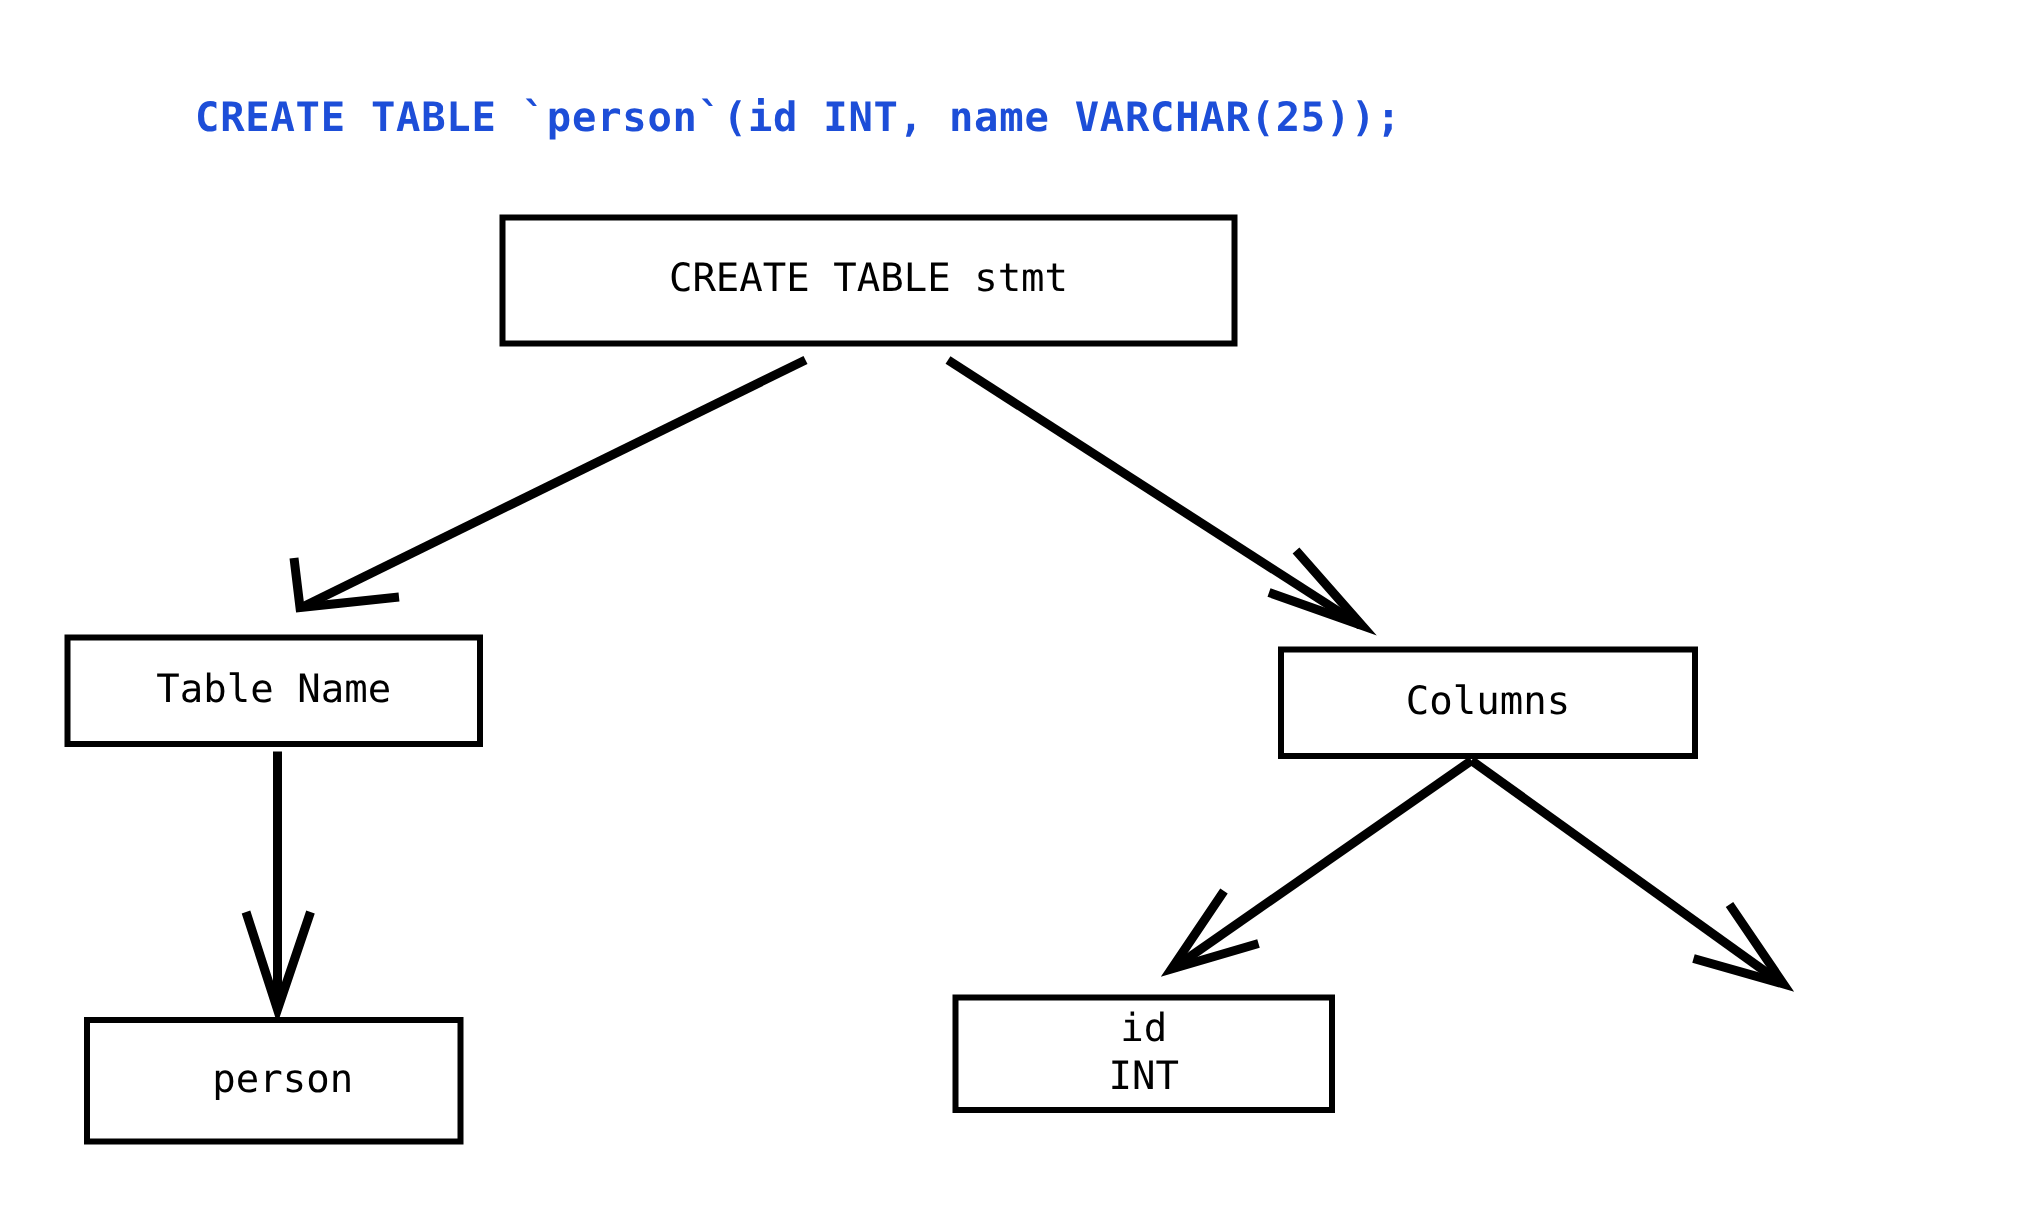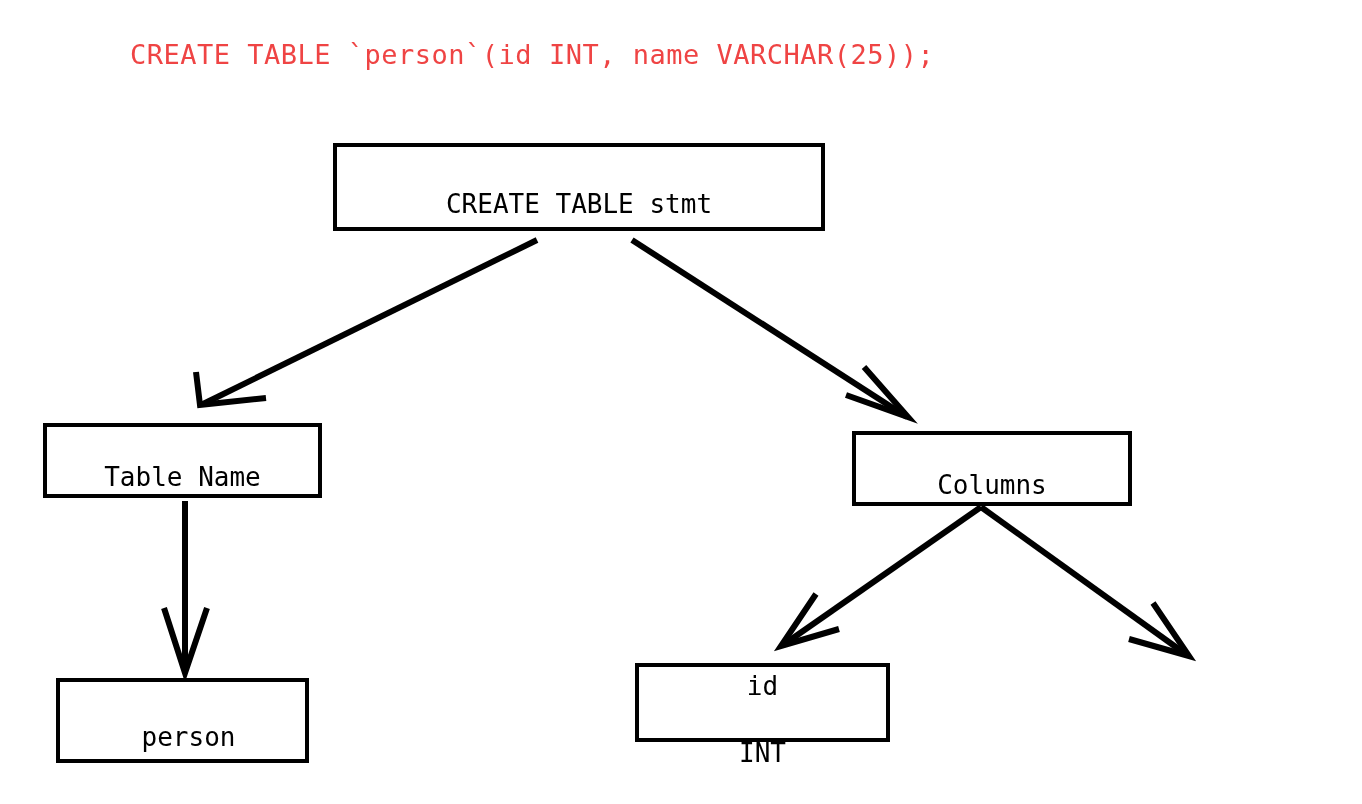--- a/index.html
+++ b/index.html
@@ -17,27 +17,28 @@
     width: 1362px;
     height: 804px;
     background: #ffffff;
     overflow: hidden;
   }
 
   
   #sql-statement {
     position: absolute;
     left: 130px;
-    top: 40px;
+    top: 64px;
     font-family: "DejaVu Sans Mono", "Liberation Mono", monospace;
     font-size: 27px;
     letter-spacing: 0.5px;
     white-space: pre;
-    color: #ef4444;
+    color: #1d4ed8;
     line-height: 1.1;
+    font-weight: bold;
   }
 
   
   .node {
     position: absolute;
     box-sizing: border-box;
     background: #ffffff;
     border: 4px solid #000000;
     display: flex;
     flex-direction: column;
@@ -46,21 +47,20 @@
     font-family: "DejaVu Sans Mono", "Liberation Mono", monospace;
     font-size: 26px;
     line-height: 1.22;
     color: #000000;
     white-space: pre;
     z-index: 2;
   }
   .node .line {
     display: block;
     text-align: left;
-    margin-top: 35px;
   }
 
   
   #node-root      { left: 333px; top: 143px;  width: 492px; height: 88px; }
   #node-tablename { left: 43px;  top: 423px;  width: 279px; height: 75px; }
   #node-columns   { left: 852px; top: 431px;  width: 280px; height: 75px; }
   #node-person    { left: 56px;  top: 678px;  width: 253px; height: 85px; padding-left: 12px; }
   #node-id        { left: 635px; top: 663px;  width: 255px; height: 79px; }
   #node-name      { left: 1030px; top: 656px; width: 298px; height: 102px; }
 

